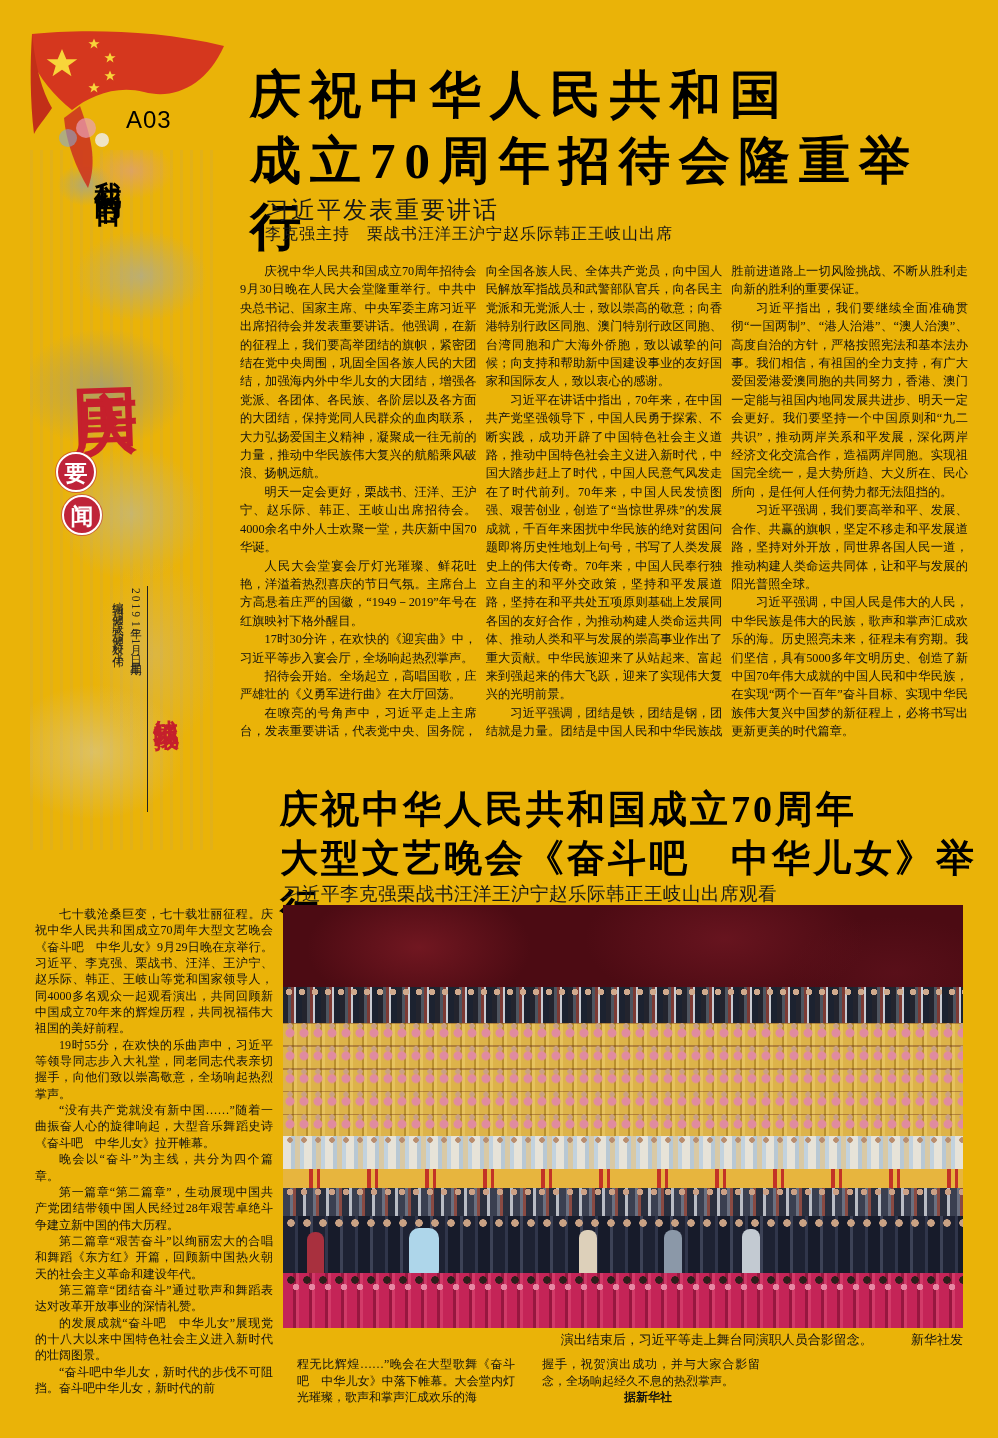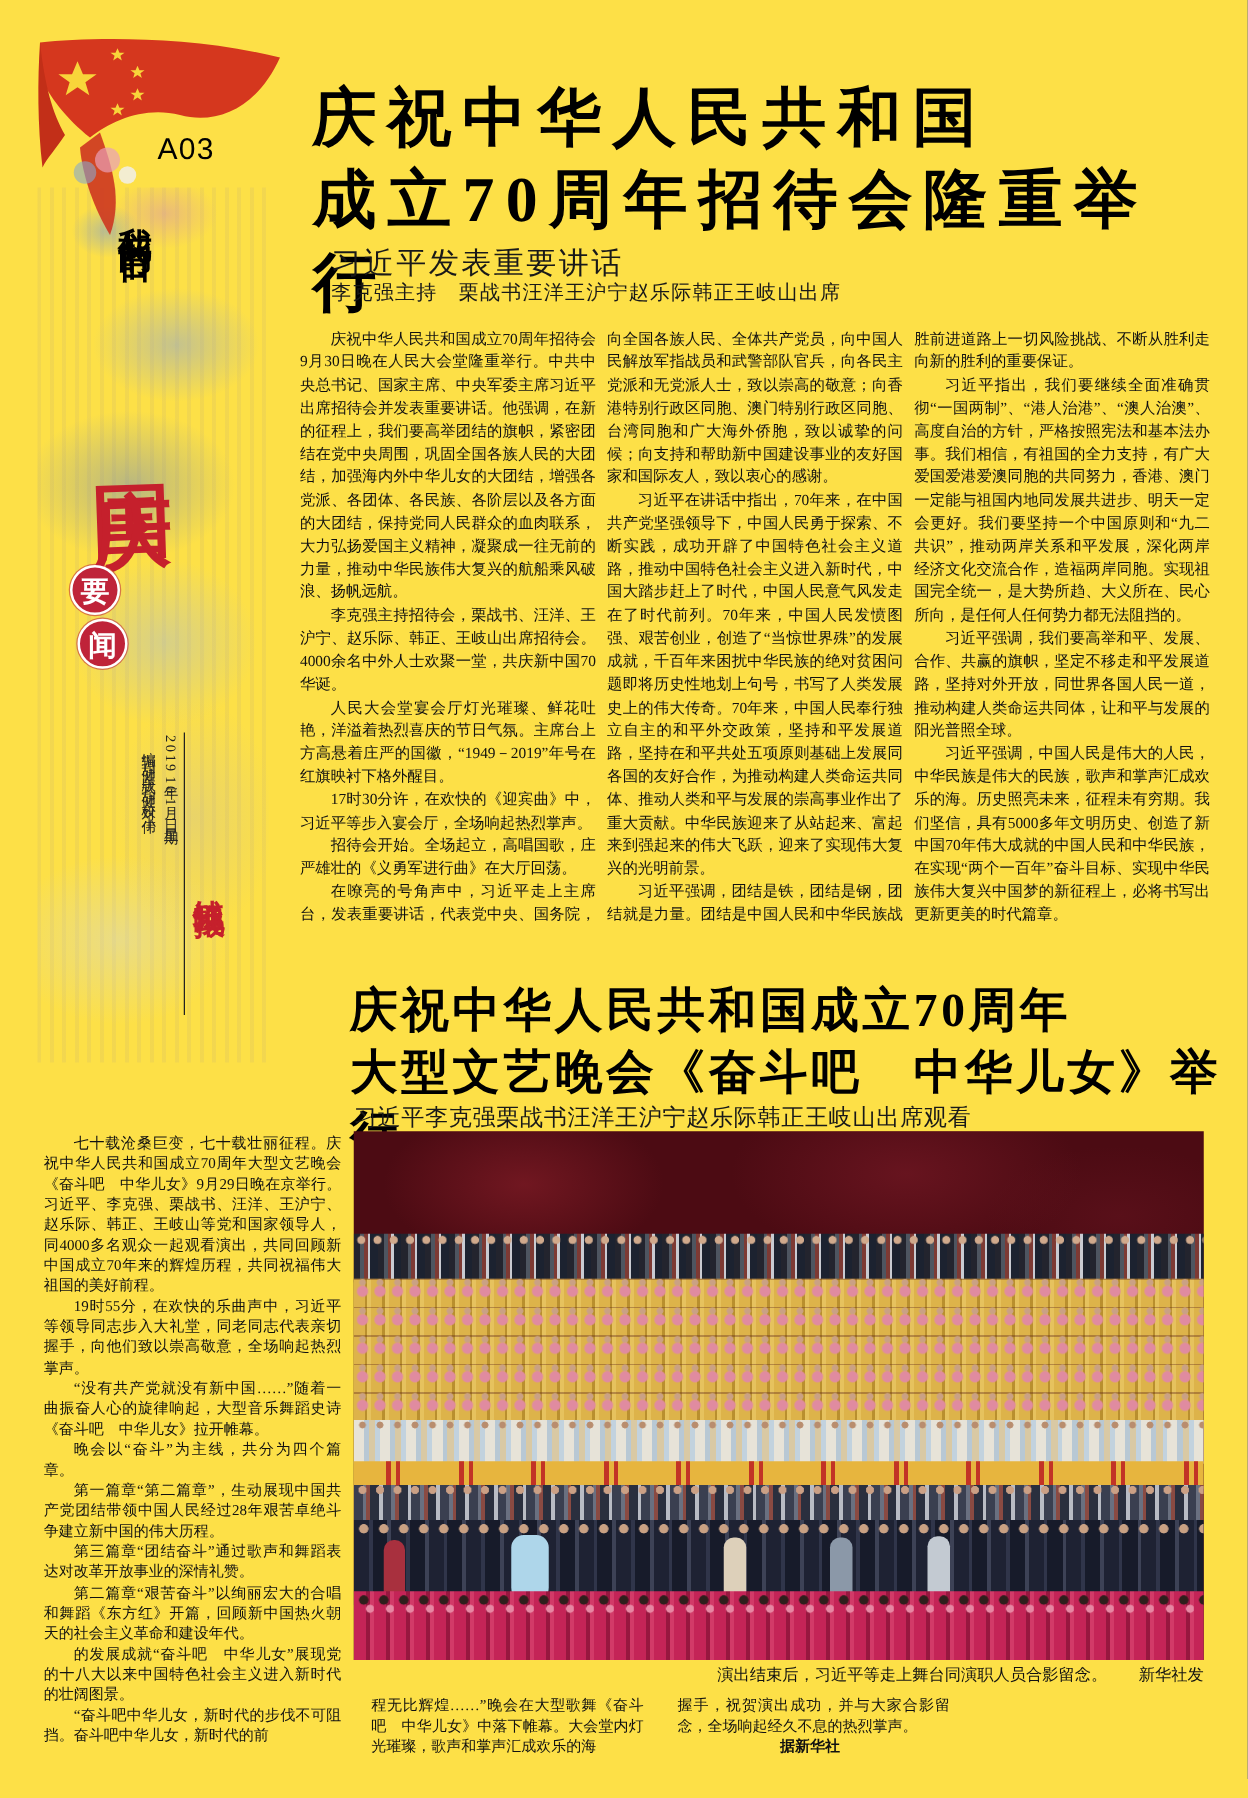--- a/index.html
+++ b/index.html
@@ -1,16 +1,16 @@
 <!DOCTYPE html>
 <html><head>
 <meta charset="utf-8">
 <style>
   html,body{margin:0;padding:0;background:#888;}
-  .page{position:relative;width:998px;height:1438px;background:#fde047;margin:0 auto;overflow:hidden;
+  .page{position:relative;width:998px;height:1438px;background:#eab308;margin:0 auto;overflow:hidden;
         font-family:"Liberation Serif","DejaVu Serif",serif;color:#111;}
   [data-name]{box-sizing:border-box;}
 
   
   .flag-wrap{position:absolute;left:28px;top:30px;width:200px;height:230px;}
   .watercolor{position:absolute;left:30px;top:150px;width:185px;height:700px;
     background-image:
       radial-gradient(ellipse 60px 40px at 55% 3%, rgba(215,150,170,.5), transparent 70%),
       radial-gradient(ellipse 40px 30px at 30% 5%, rgba(130,160,205,.55), transparent 70%),
       radial-gradient(ellipse 95px 65px at 60% 18%, rgba(150,170,200,.55), transparent 70%),
@@ -96,21 +96,21 @@
     background-size:16px 100%,100% 100%;background-repeat:repeat-x,no-repeat;}
   .ph-figure{position:absolute;bottom:0;border-radius:8px 8px 0 0;}
   .ph-children{top:87%;height:13%;
     background-image:
       radial-gradient(circle 3.5px at 8px 7px, #2e1f1c 0 3.5px, transparent 4px),
       radial-gradient(circle 3px at 13px 14px, #e787a3 0 3px, transparent 3.5px),
       repeating-linear-gradient(90deg,#c42457 0 10px,#97173f 10px 13px,#d23a68 13px 16px);
     background-size:16px 100%,16px 100%,100% 100%;background-repeat:repeat-x,repeat-x,no-repeat;}
 
   .caption{position:absolute;left:283px;top:1331px;width:680px;text-align:right;font-size:13px;color:#111;}
-  .caption .credit{margin-left:22px;}
+  .caption .credit{margin-left:35px;}
   .bottom-cols{position:absolute;left:283px;top:1356px;width:680px;height:80px;display:flex;gap:13px;}
   .bottom-col{width:218px;height:80px;overflow:hidden;font-size:12px;line-height:16.6px;text-align:justify;margin-left:14px;}
   .bottom-col p:first-child{text-indent:0;}
 </style>
 </head>
 <body>
 
 <div class="page" data-name="newspaper-page">
 
   <div class="watercolor" data-name="watercolor-landscape-art"></div>
@@ -150,21 +150,21 @@
   <div class="a1-headline" data-name="article1-headline">
     <div data-name="article1-headline-line1">庆祝中华人民共和国</div>
     <div data-name="article1-headline-line2">成立70周年招待会隆重举行</div>
   </div>
   <div class="a1-sub1" data-name="article1-subhead-1">习近平发表重要讲话</div>
   <div class="a1-sub2" data-name="article1-subhead-2">李克强主持　栗战书汪洋王沪宁赵乐际韩正王岐山出席</div>
 
   <div class="a1-body" data-name="article1-body">
     <div data-name="article1-paragraphs">
         <p data-name="paragraph">庆祝中华人民共和国成立70周年招待会9月30日晚在人民大会堂隆重举行。中共中央总书记、国家主席、中央军委主席习近平出席招待会并发表重要讲话。他强调，在新的征程上，我们要高举团结的旗帜，紧密团结在党中央周围，巩固全国各族人民的大团结，加强海内外中华儿女的大团结，增强各党派、各团体、各民族、各阶层以及各方面的大团结，保持党同人民群众的血肉联系，大力弘扬爱国主义精神，凝聚成一往无前的力量，推动中华民族伟大复兴的航船乘风破浪、扬帆远航。</p>
-        <p data-name="paragraph">李克强主持招待会，栗战书、汪洋、王沪宁、赵乐际、韩正、王岐山出席招待会。4000余名中外人士欢聚一堂，共庆新中国70华诞。</p>
+        <p data-name="paragraph">明天一定会更好，栗战书、汪洋、王沪宁、赵乐际、韩正、王岐山出席招待会。4000余名中外人士欢聚一堂，共庆新中国70华诞。</p>
         <p data-name="paragraph">人民大会堂宴会厅灯光璀璨、鲜花吐艳，洋溢着热烈喜庆的节日气氛。主席台上方高悬着庄严的国徽，“1949－2019”年号在红旗映衬下格外醒目。</p>
         <p data-name="paragraph">17时30分许，在欢快的《迎宾曲》中，习近平等步入宴会厅，全场响起热烈掌声。</p>
         <p data-name="paragraph">招待会开始。全场起立，高唱国歌，庄严雄壮的《义勇军进行曲》在大厅回荡。</p>
         <p data-name="paragraph">在嘹亮的号角声中，习近平走上主席台，发表重要讲话，代表党中央、国务院，向全国各族人民、全体共产党员，向中国人民解放军指战员和武警部队官兵，向各民主党派和无党派人士，致以崇高的敬意；向香港特别行政区同胞、澳门特别行政区同胞、台湾同胞和广大海外侨胞，致以诚挚的问候；向支持和帮助新中国建设事业的友好国家和国际友人，致以衷心的感谢。</p>
         <p data-name="paragraph">习近平在讲话中指出，70年来，在中国共产党坚强领导下，中国人民勇于探索、不断实践，成功开辟了中国特色社会主义道路，推动中国特色社会主义进入新时代，中国大踏步赶上了时代，中国人民意气风发走在了时代前列。70年来，中国人民发愤图强、艰苦创业，创造了“当惊世界殊”的发展成就，千百年来困扰中华民族的绝对贫困问题即将历史性地划上句号，书写了人类发展史上的伟大传奇。70年来，中国人民奉行独立自主的和平外交政策，坚持和平发展道路，坚持在和平共处五项原则基础上发展同各国的友好合作，为推动构建人类命运共同体、推动人类和平与发展的崇高事业作出了重大贡献。中华民族迎来了从站起来、富起来到强起来的伟大飞跃，迎来了实现伟大复兴的光明前景。</p>
         <p data-name="paragraph">习近平强调，团结是铁，团结是钢，团结就是力量。团结是中国人民和中华民族战胜前进道路上一切风险挑战、不断从胜利走向新的胜利的重要保证。</p>
         <p data-name="paragraph">习近平指出，我们要继续全面准确贯彻“一国两制”、“港人治港”、“澳人治澳”、高度自治的方针，严格按照宪法和基本法办事。我们相信，有祖国的全力支持，有广大爱国爱港爱澳同胞的共同努力，香港、澳门一定能与祖国内地同发展共进步、明天一定会更好。我们要坚持一个中国原则和“九二共识”，推动两岸关系和平发展，深化两岸经济文化交流合作，造福两岸同胞。实现祖国完全统一，是大势所趋、大义所在、民心所向，是任何人任何势力都无法阻挡的。</p>
         <p data-name="paragraph">习近平强调，我们要高举和平、发展、合作、共赢的旗帜，坚定不移走和平发展道路，坚持对外开放，同世界各国人民一道，推动构建人类命运共同体，让和平与发展的阳光普照全球。</p>
         <p data-name="paragraph">习近平强调，中国人民是伟大的人民，中华民族是伟大的民族，歌声和掌声汇成欢乐的海。历史照亮未来，征程未有穷期。我们坚信，具有5000多年文明历史、创造了新中国70年伟大成就的中国人民和中华民族，在实现“两个一百年”奋斗目标、实现中华民族伟大复兴中国梦的新征程上，必将书写出更新更美的时代篇章。</p>
       </div>
@@ -177,22 +177,22 @@
   </div>
   <div class="a2-sub" data-name="article2-subhead">习近平李克强栗战书汪洋王沪宁赵乐际韩正王岐山出席观看</div>
 
   <div class="a2-leftcol" data-name="article2-left-column">
     <div data-name="article2-paragraphs">
         <p data-name="paragraph">七十载沧桑巨变，七十载壮丽征程。庆祝中华人民共和国成立70周年大型文艺晚会《奋斗吧　中华儿女》9月29日晚在京举行。习近平、李克强、栗战书、汪洋、王沪宁、赵乐际、韩正、王岐山等党和国家领导人，同4000多名观众一起观看演出，共同回顾新中国成立70年来的辉煌历程，共同祝福伟大祖国的美好前程。</p>
         <p data-name="paragraph">19时55分，在欢快的乐曲声中，习近平等领导同志步入大礼堂，同老同志代表亲切握手，向他们致以崇高敬意，全场响起热烈掌声。</p>
         <p data-name="paragraph">“没有共产党就没有新中国……”随着一曲振奋人心的旋律响起，大型音乐舞蹈史诗《奋斗吧　中华儿女》拉开帷幕。</p>
         <p data-name="paragraph">晚会以“奋斗”为主线，共分为四个篇章。</p>
         <p data-name="paragraph">第一篇章“第二篇章”，生动展现中国共产党团结带领中国人民经过28年艰苦卓绝斗争建立新中国的伟大历程。</p>
+        <p data-name="paragraph">第二篇章“艰苦奋斗”以绚丽宏大的合唱和舞蹈《东方红》开篇，回顾新中国热火朝天的社会主义革命和建设年代。</p>
         <p data-name="paragraph">第三篇章“团结奋斗”通过歌声和舞蹈表达对改革开放事业的深情礼赞。</p>
-        <p data-name="paragraph">第二篇章“艰苦奋斗”以绚丽宏大的合唱和舞蹈《东方红》开篇，回顾新中国热火朝天的社会主义革命和建设年代。</p>
         <p data-name="paragraph">的发展成就“奋斗吧　中华儿女”展现党的十八大以来中国特色社会主义进入新时代的壮阔图景。</p>
         <p data-name="paragraph">“奋斗吧中华儿女，新时代的步伐不可阻挡。奋斗吧中华儿女，新时代的前</p>
       </div>
   </div>
 
   <div class="photo" data-name="gala-stage-photo">
     <div class="ph ph-row-back" data-name="photo-back-row-crowd"></div>
     <div class="ph ph-yellow" data-name="photo-yellow-performers"></div>
     <div class="ph ph-light" data-name="photo-light-dress-row"></div>
     <div class="ph ph-band" data-name="photo-stage-band-70"></div>

